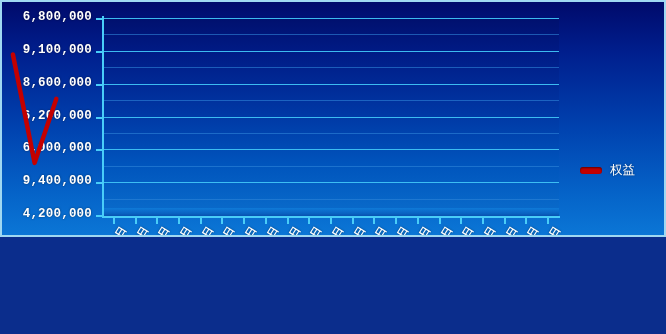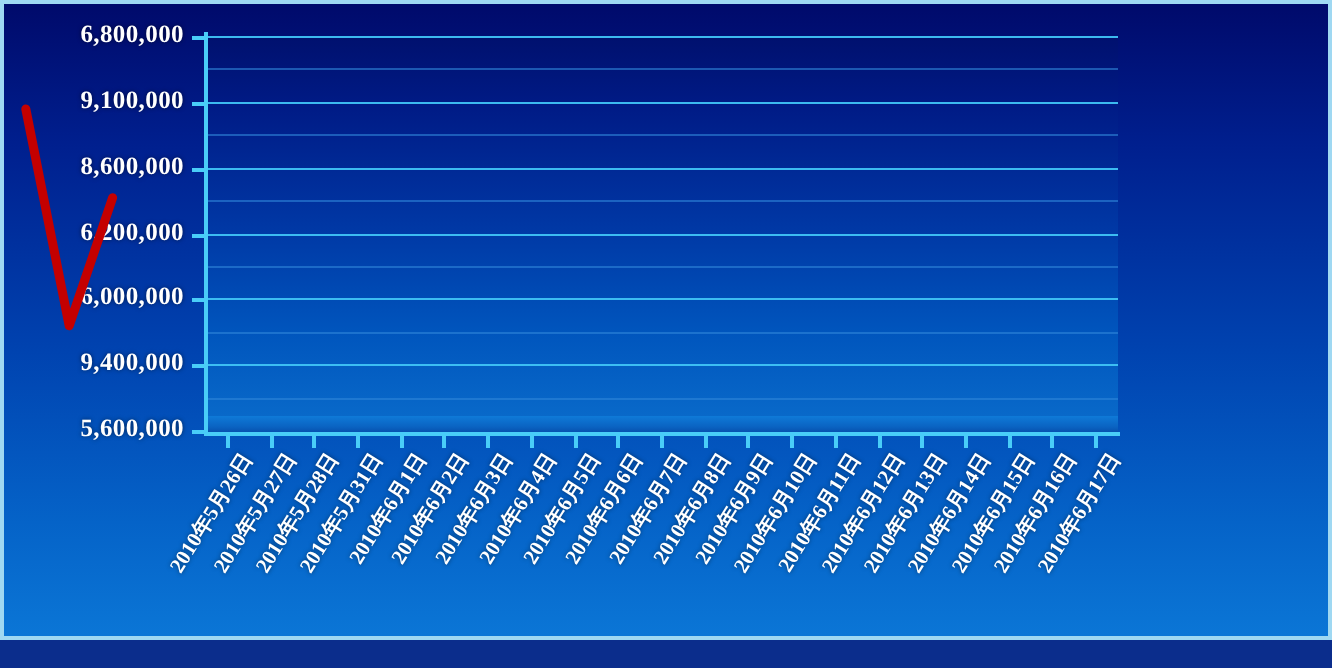--- a/index.html
+++ b/index.html
@@ -3,24 +3,24 @@
 <meta charset="utf-8">
 <style>
   html, body {
     margin: 0;
     padding: 0;
     background: #0b2d8c;
   }
   #chart-root {
     position: relative;
     width: 666px;
-    height: 320px;
+    height: 237px;
     overflow: hidden;
     box-sizing: border-box;
-    font-family: Liberation Serif, serif;
+    font-family: Liberation Mono, monospace;
     background: linear-gradient(to bottom, #000a6b 0%, #001f8e 22%, #0043b0 55%, #0563c8 82%, #0b76d6 100%);
     border: 2px solid #9fd8f2;
   }
 
   
   #plot-area {
     position: absolute;
     left: 101px;
     top: 16px;
     width: 456px;
@@ -175,21 +175,21 @@
       <div class="y-label" style="top: 40.8333px;">9,100,000</div>
       <div class="y-tick-mark" style="top: 48.8333px;"></div>
       <div class="y-label" style="top: 73.6667px;">8,600,000</div>
       <div class="y-tick-mark" style="top: 81.6667px;"></div>
       <div class="y-label" style="top: 106.5px;">6,200,000</div>
       <div class="y-tick-mark" style="top: 114.5px;"></div>
       <div class="y-label" style="top: 139.333px;">6,000,000</div>
       <div class="y-tick-mark" style="top: 147.333px;"></div>
       <div class="y-label" style="top: 172.167px;">9,400,000</div>
       <div class="y-tick-mark" style="top: 180.167px;"></div>
-      <div class="y-label" style="top: 205px;">5,600,000</div>
+      <div class="y-label" style="top: 205px;">4,200,000</div>
       <div class="y-tick-mark" style="top: 213px;"></div>
     </div>
 
   <div id="x-ticks-group">
       <div class="x-tick-mark" style="left: 110.857px;"></div>
       <div class="x-tick-mark" style="left: 132.571px;"></div>
       <div class="x-tick-mark" style="left: 154.286px;"></div>
       <div class="x-tick-mark" style="left: 176px;"></div>
       <div class="x-tick-mark" style="left: 197.714px;"></div>
       <div class="x-tick-mark" style="left: 219.429px;"></div>
@@ -230,14 +230,18 @@
       <div class="x-label" style="left: 485px;">2010年6月14日</div>
       <div class="x-label" style="left: 506.714px;">2010年6月15日</div>
       <div class="x-label" style="left: 528.429px;">2010年6月16日</div>
       <div class="x-label" style="left: 550.143px;">2010年6月17日</div>
     </div>
 
   <svg id="series-svg" viewBox="0 0 456 197" preserveAspectRatio="none">
       <polyline points="10.9,52.5 32.6,160.9 54.3,96.9" fill="none" stroke="#c40000" stroke-width="4.5" stroke-linejoin="round" stroke-linecap="round"></polyline>
     </svg>
 
+  <div id="legend">
+    <span id="legend-swatch"></span>
+    <span id="legend-text">权益</span>
+  </div>
 
 </div>
 
 </body></html>

